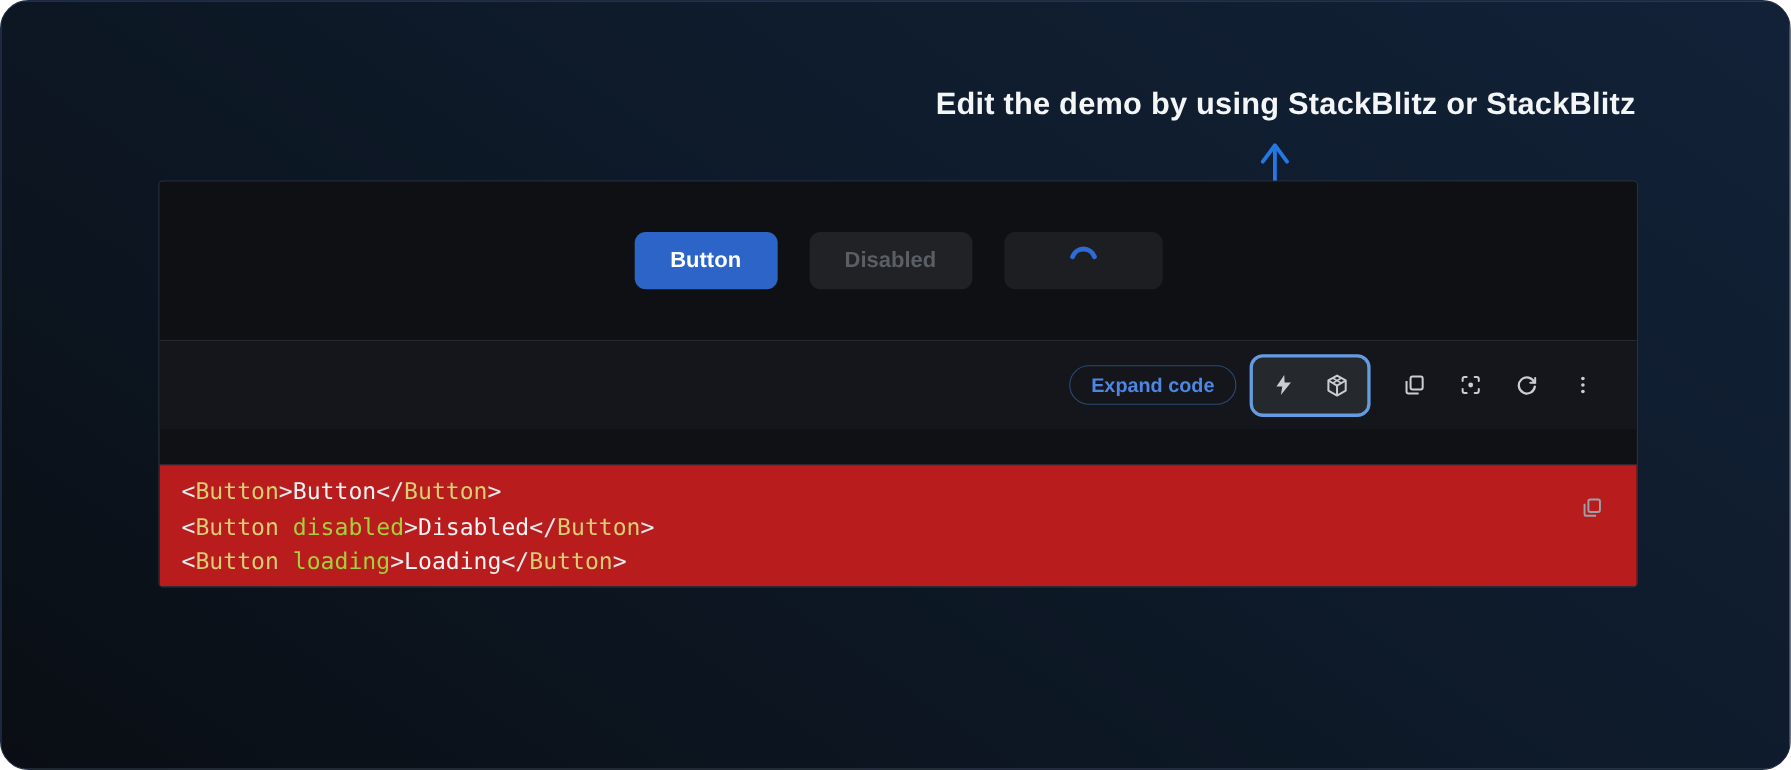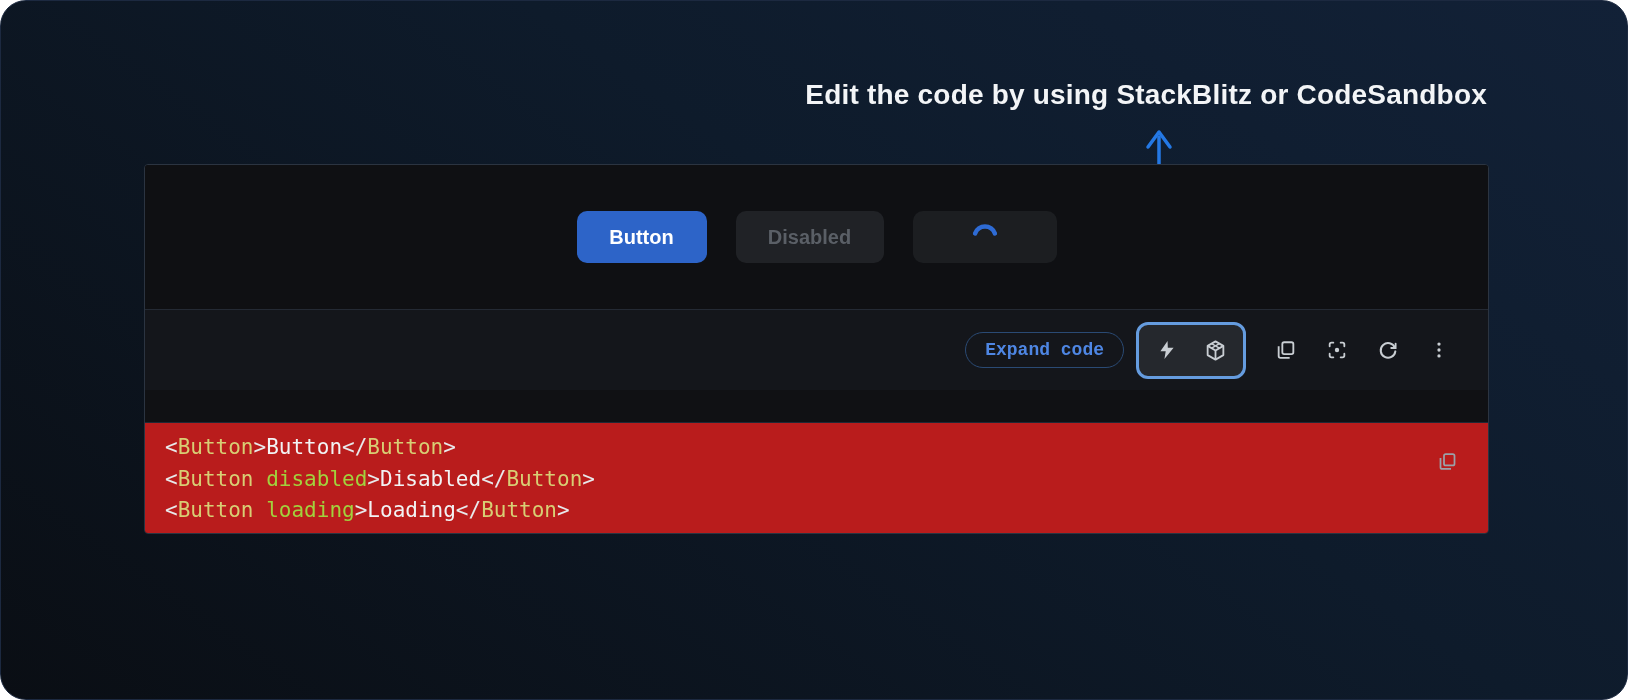--- a/index.html
+++ b/index.html
@@ -67,21 +67,21 @@
     display: flex; align-items: center; justify-content: flex-end;
     padding-right: 38px;
   }
   .expand-btn {
     height: 36px;
     padding: 0 19px;
     border-radius: 18px;
     border: 1px solid #2a4a74;
     background: transparent;
     color: #4e86e3;
-    font-family: Liberation Mono, monospace;
+    font-family: Liberation Sans, sans-serif;
     font-size: 18px; font-weight: 600;
     cursor: pointer;
   }
   .icon-group {
     margin-left: 12px;
     width: 110px; height: 57px;
     border-radius: 12px;
     border: 3px solid #659cdf;
     background: #25282d;
     display: flex; align-items: center; justify-content: center;
@@ -115,21 +115,21 @@
     position: absolute; top: 28px; right: 30px;
     color: #9aa1a9; cursor: pointer;
     display: inline-flex;
   }
 </style>
 </head>
 <body>
 
 <div class="canvas">
 
-  <div class="annotation">Edit the code by using StackBlitz or CodeSandbox</div>
+  <div class="annotation">Edit the demo by using StackBlitz or StackBlitz</div>
 
   <svg class="arrow-overlay" viewBox="0 0 1628 700">
     <g fill="none" stroke="#2478e4" stroke-width="3.5" stroke-linecap="round" stroke-linejoin="round">
       <path d="M 1215 288 L 1215 250 C 1215 224 1158 229 1158 203 L 1158 136"></path>
       <polyline points="1147,146 1158,131 1169,146"></polyline>
       <circle cx="1215" cy="296" r="7" fill="#0d1420"></circle>
     </g>
   </svg>
 
   <div class="panel">

